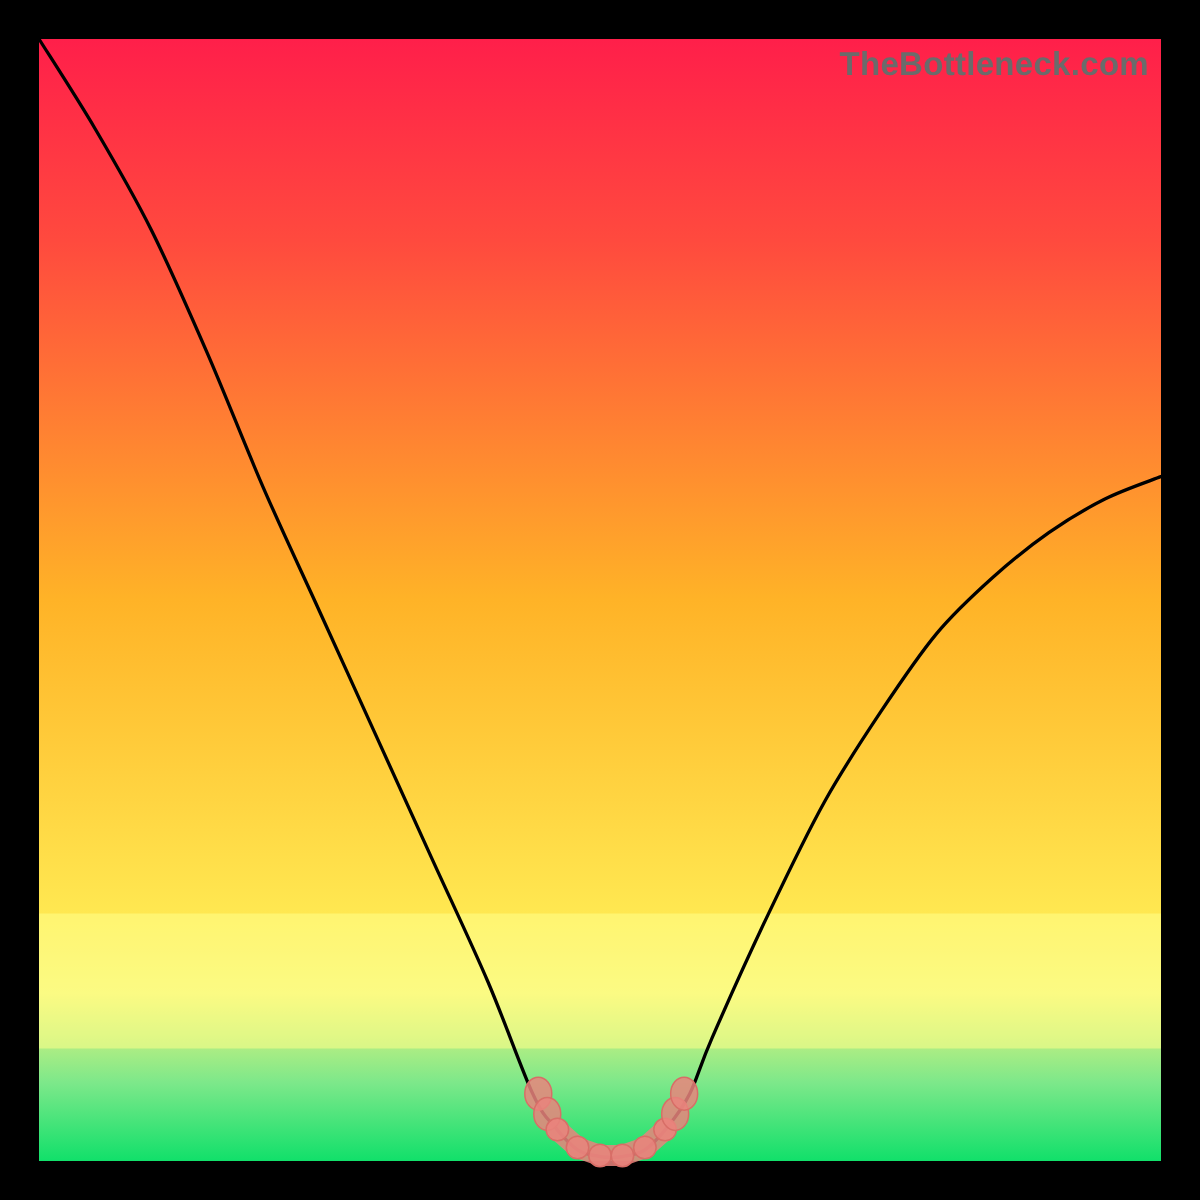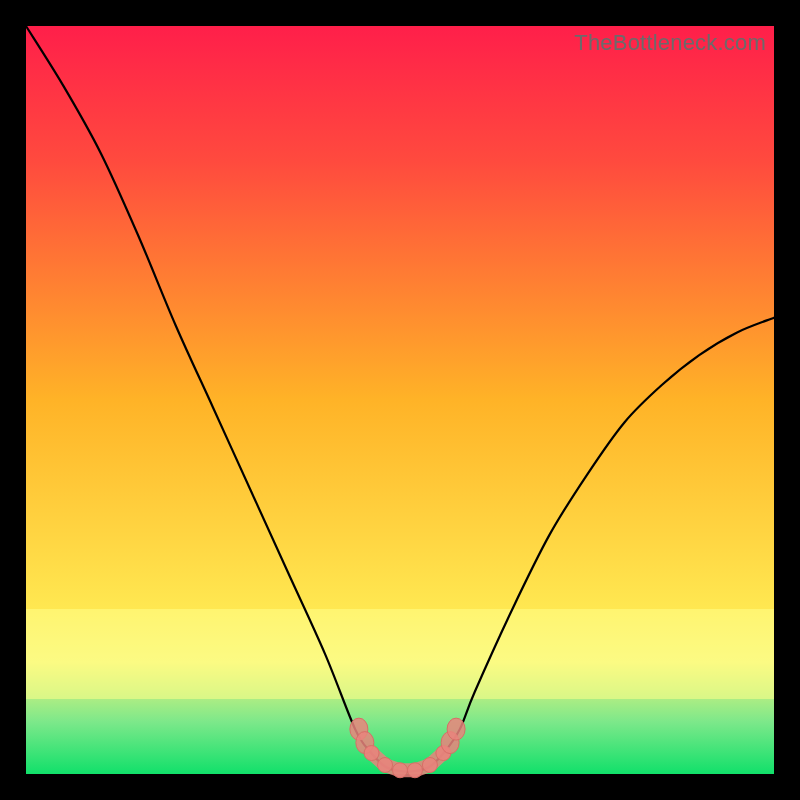--- a/index.html
+++ b/index.html
@@ -42,21 +42,21 @@
     width: 100%;
     background: var(--c-band);
     opacity: 0.55;
   }
   .watermark {
     position: absolute;
     top: 4px;
     right: 8px;
     color: #6b6b6b;
     font-size: 22px;
-    font-weight: 400;
+    font-weight: 700;
     letter-spacing: 0.2px;
     user-select: none;
   }
   svg.curve {
     position: absolute;
     left: 0;
     top: 0;
     width: 748px;
     height: 748px;
     overflow: visible;

